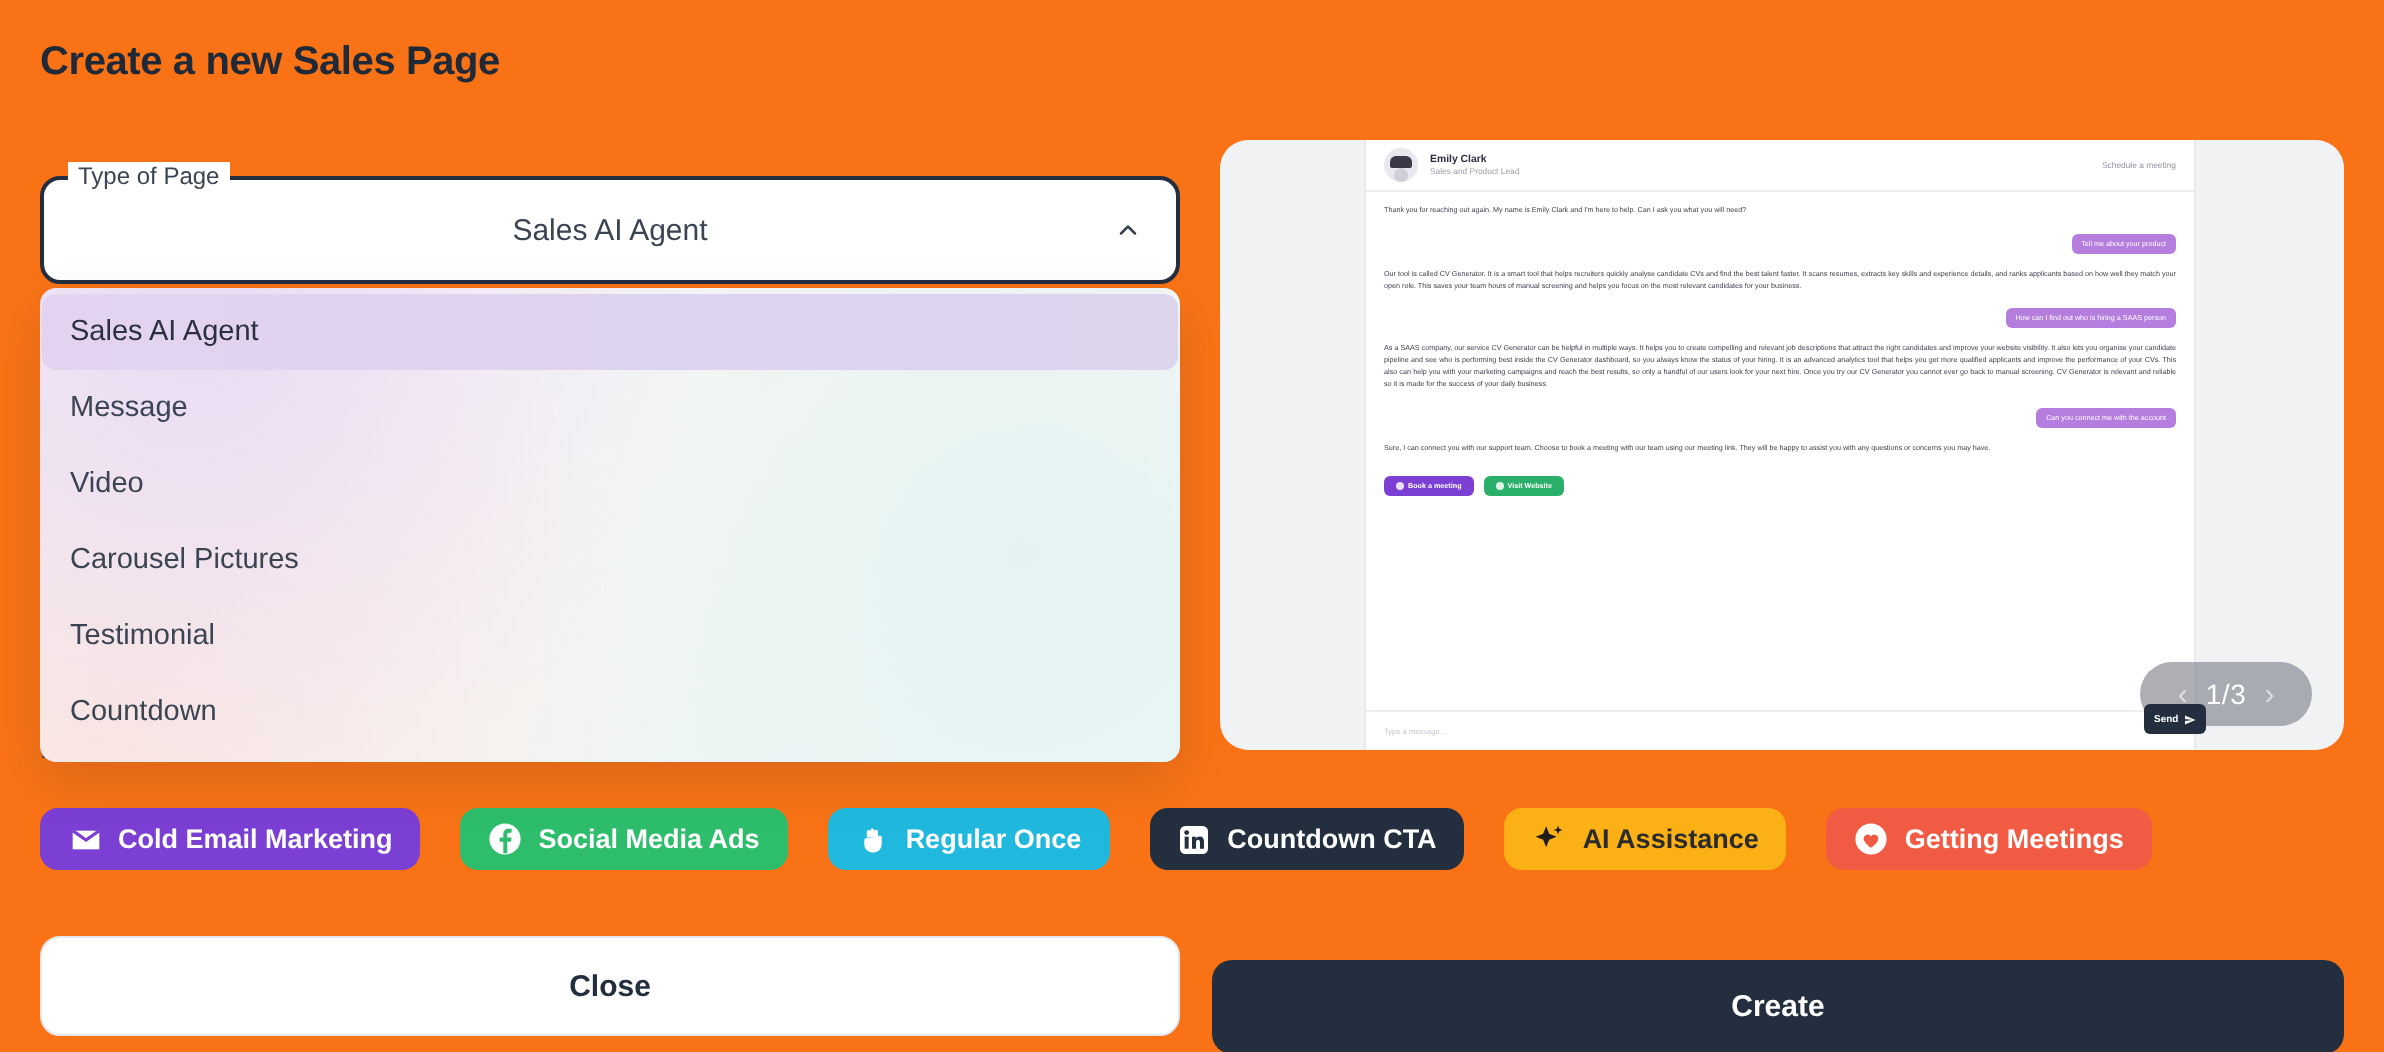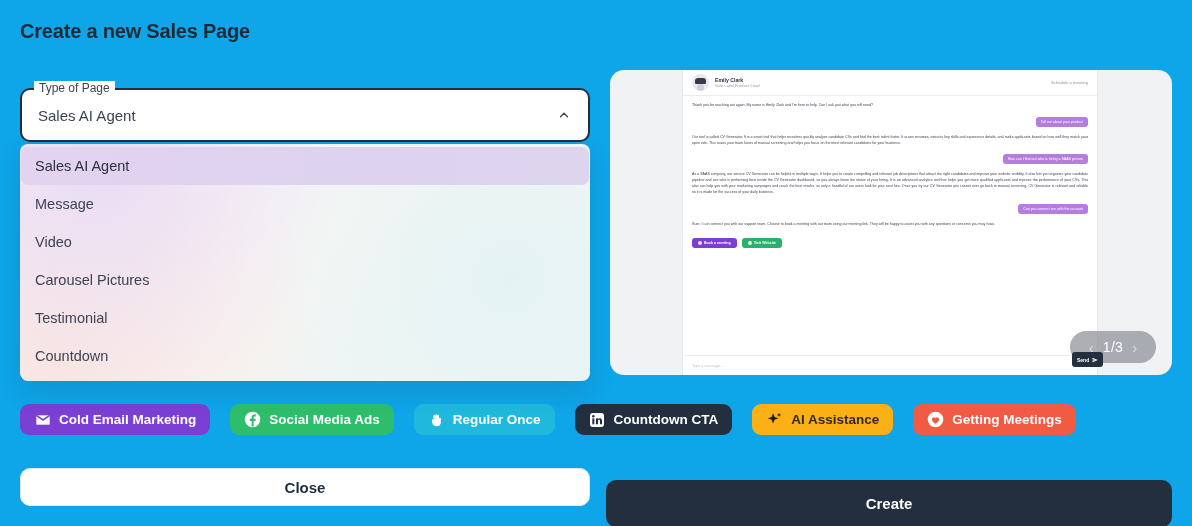--- a/index.html
+++ b/index.html
@@ -8,21 +8,21 @@
     height: 526px;
     background: #ffffff;
     font-family: "Liberation Sans", sans-serif;
     overflow: hidden;
   }
 
   .modal {
     position: relative;
     width: 1192px;
     height: 526px;
-    background: #0ea5e9;
+    background: #f97316;
     padding: 0 5px;
   }
 
   
   .page-title {
     position: absolute;
     left: 20px;
     top: 20px;
     font-size: 20px;
     font-weight: 700;
@@ -42,20 +42,21 @@
 
   .select-field {
     position: relative;
     height: 54px;
     border: 2px solid #232f3e;
     border-radius: 10px;
     background: #ffffff;
     display: flex;
     align-items: center;
     padding: 0 16px;
+    justify-content: center;
   }
   .select-legend {
     position: absolute;
     top: -9px;
     left: 12px;
     background: #ffffff;
     padding: 0 5px;
     font-size: 12px;
     color: #3b4452;
     font-weight: 400;
@@ -150,21 +151,21 @@
     flex: 0 0 auto;
   }
   .tag .tg-ico svg { display:block; }
 
   
   .btn-close {
     position: absolute;
     left: 20px;
     top: 468px;
     width: 570px;
-    height: 38px;
+    height: 50px;
     border: 1px solid #e3e6ea;
     border-radius: 10px;
     background: #ffffff;
     font-size: 15px;
     font-weight: 700;
     color: #232f3e;
     cursor: pointer;
     font-family: "Liberation Sans", sans-serif;
   }
   .btn-create {

